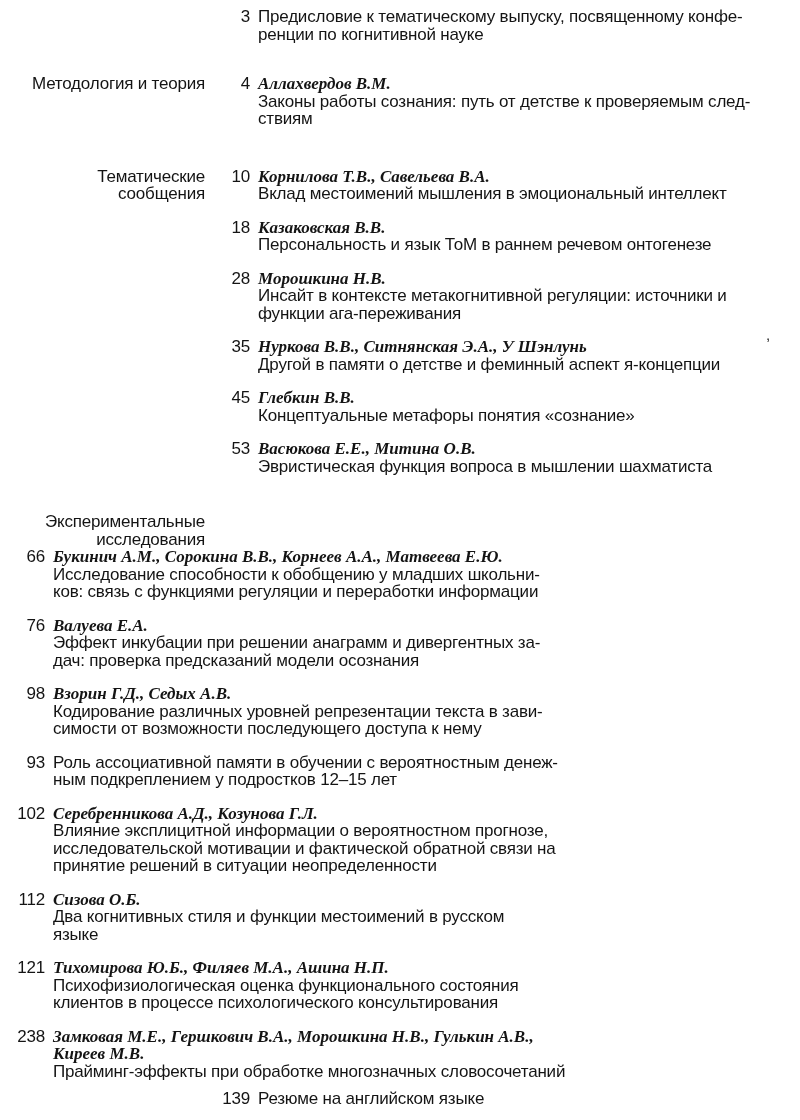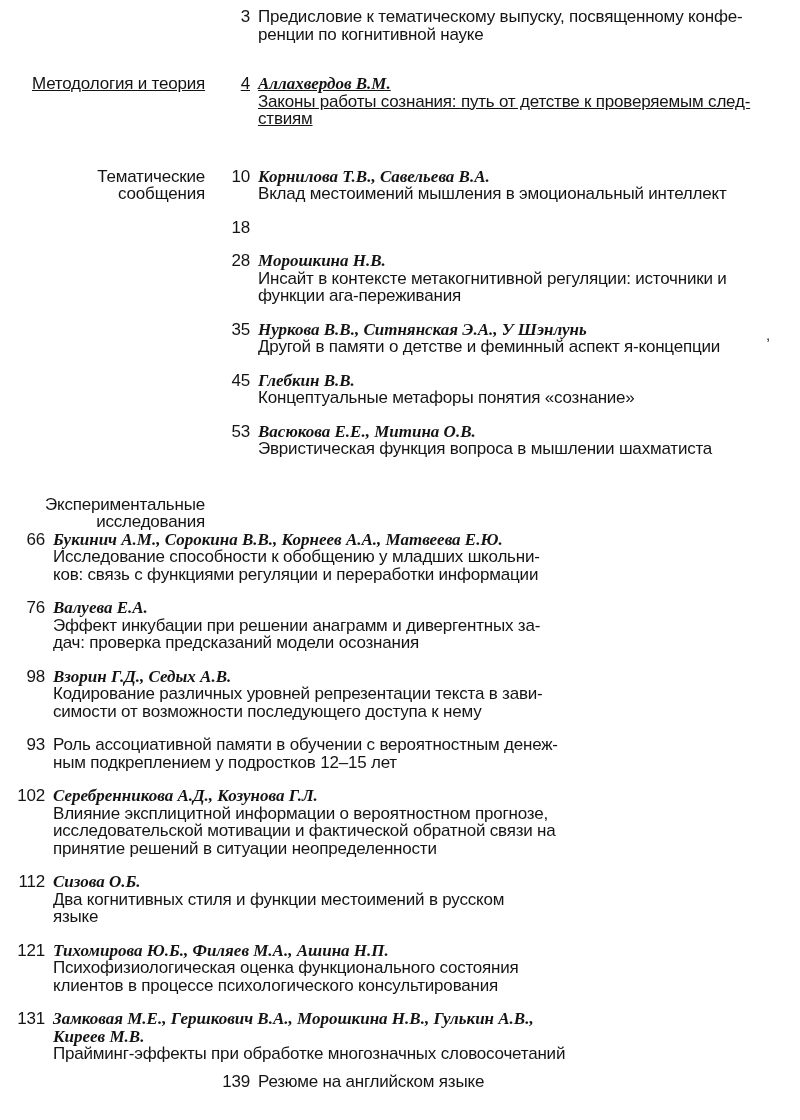--- a/index.html
+++ b/index.html
@@ -19,21 +19,21 @@
     letter-spacing: -0.2px;
   }
   .toc {
     position: relative;
     padding-top: 8px;
   }
   .section {
     display: flex;
     align-items: flex-start;
   }
-  .section.s1 { margin-top: 32px; text-decoration: underline; }
+  .section.s1 { margin-top: 32px; }
   .section.s2 { margin-top: 40px; }
   .section.s3 { margin-top: 38px; flex-direction: column; }
   .section.s4 { margin-top: 10px; }
   .label {
     flex: none;
     width: 205px;
     text-align: right;
     white-space: pre-line;
   }
   .entries {
@@ -112,20 +112,24 @@
     <div class="entries">
       <div class="entry">
         <div class="num">10</div>
         <div class="entry-body">
           <div class="authors">Корнилова Т.В., Савельева В.А.</div>
           <div class="title">Вклад местоимений мышления в эмоциональный интеллект</div>
         </div>
       </div>
       <div class="entry">
         <div class="num">18</div>
+        <div class="entry-body">
+          <div class="authors">Казаковская В.В.</div>
+          <div class="title">Персональность и язык ТоМ в раннем речевом онтогенезе</div>
+        </div>
       </div>
       <div class="entry">
         <div class="num">28</div>
         <div class="entry-body">
           <div class="authors">Морошкина Н.В.</div>
           <div class="title">Инсайт в контексте метакогнитивной регуляции: источники и
 функции ага-переживания</div>
         </div>
       </div>
       <div class="entry">
@@ -206,21 +210,21 @@
       </div>
       <div class="entry">
         <div class="num">121</div>
         <div class="entry-body">
           <div class="authors">Тихомирова Ю.Б., Филяев М.А., Ашина Н.П.</div>
           <div class="title">Психофизиологическая оценка функционального состояния
 клиентов в процессе психологического консультирования</div>
         </div>
       </div>
       <div class="entry">
-        <div class="num">131</div>
+        <div class="num">238</div>
         <div class="entry-body">
           <div class="authors">Замковая М.Е., Гершкович В.А., Морошкина Н.В., Гулькин А.В.,
 Киреев М.В.</div>
           <div class="title">Прайминг-эффекты при обработке многозначных словосочетаний</div>
         </div>
       </div>
     </div>
   </div>
 
   <div class="section s4">

